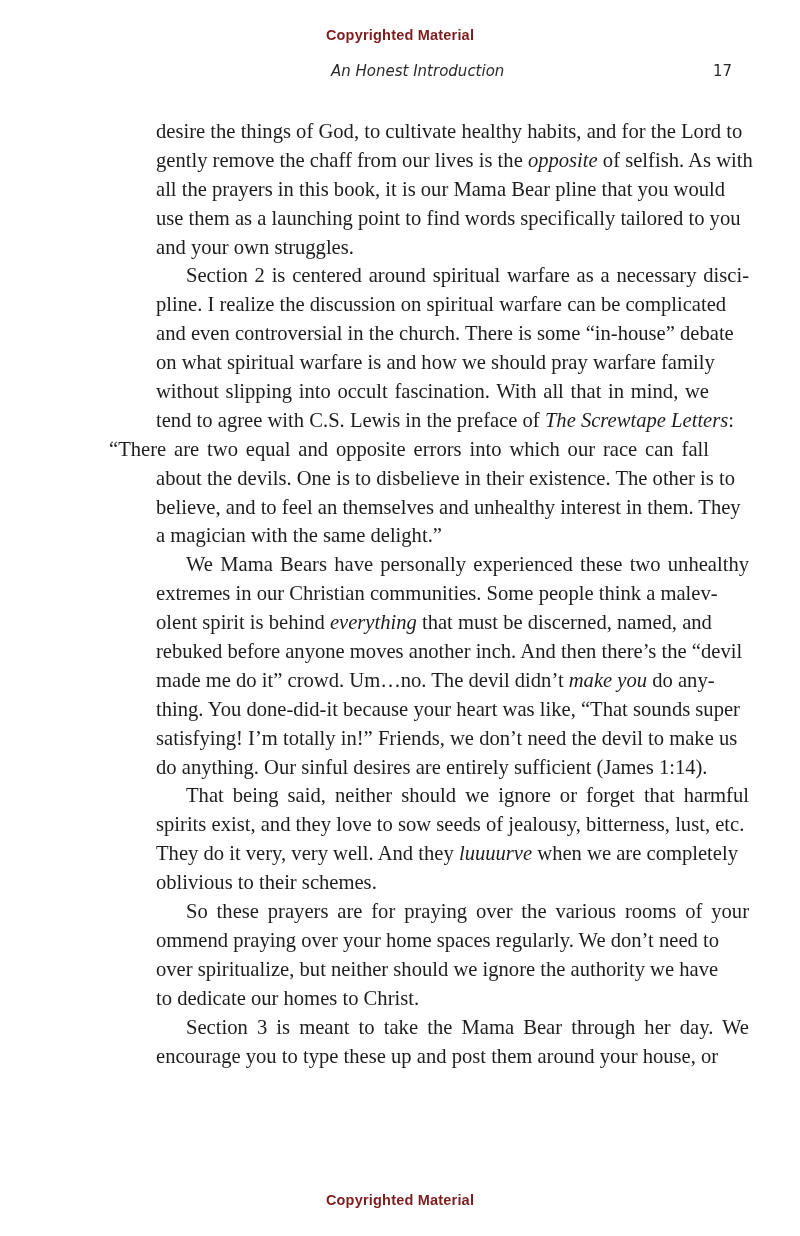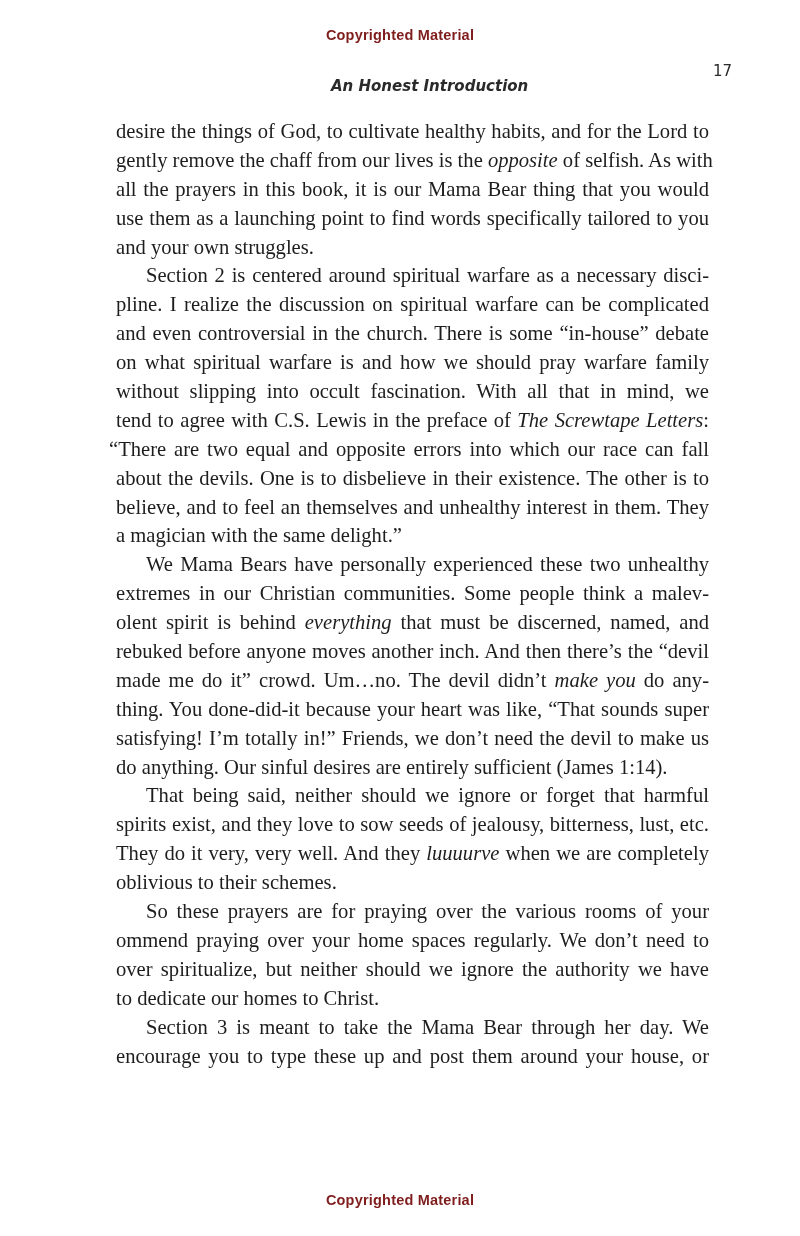--- a/index.html
+++ b/index.html
@@ -34,23 +34,23 @@
       left: 0;
       width: 800px;
       height: 22px;
       font-family: "DejaVu Sans", sans-serif;
       font-size: 15px;
       color: #2a2a2a;
     }
     .running-title {
       position: absolute;
       left: 331px;
-      top: 15px;
+      top: 0;
       font-style: italic;
-      font-weight: 700;
+      font-weight: 400;
     }
     .page-number {
       position: absolute;
       left: 690px;
       top: 0;
       margin-left: 23px;
     }
 
     .body-text {
       position: absolute;
@@ -62,20 +62,21 @@
       line-height: 28.9px;
       color: #1d1d1d;
     }
     .line {
       display: block;
       white-space: nowrap;
       text-align: justify;
       text-align-last: justify;
       height: 28.9px;
       overflow: visible;
+      margin-left: 40px;
     }
     .line.last {
       text-align-last: left;
     }
     .line.indent {
       padding-left: 30px;
       width: calc(100% - 30px);
     }
     .line.hang {
       margin-left: -7px;
@@ -89,21 +90,21 @@
 
 <div class="running-head">
   <span class="running-title">An Honest Introduction</span>
   <span class="page-number">17</span>
 </div>
 
 <div class="body-text" id="body-text">
     <div class="paragraph">
       <span class="line">desire the things of God, to cultivate healthy habits, and for the Lord to</span>
       <span class="line">gently remove the chaff from our lives is the <em>opposite</em> of selfish. As with</span>
-      <span class="line">all the prayers in this book, it is our Mama Bear thing that you would</span>
+      <span class="line">all the prayers in this book, it is our Mama Bear pline that you would</span>
       <span class="line">use them as a launching point to find words specifically tailored to you</span>
       <span class="line last">and your own struggles.</span>
     </div>
     <div class="paragraph">
       <span class="line indent">Section 2 is centered around spiritual warfare as a necessary disci-</span>
       <span class="line">pline. I realize the discussion on spiritual warfare can be complicated</span>
       <span class="line">and even controversial in the church. There is some “in-house” debate</span>
       <span class="line">on what spiritual warfare is and how we should pray warfare family</span>
       <span class="line">without slipping into occult fascination. With all that in mind, we</span>
       <span class="line">tend to agree with C.S. Lewis in the preface of <em>The Screwtape Letters</em>:</span>

